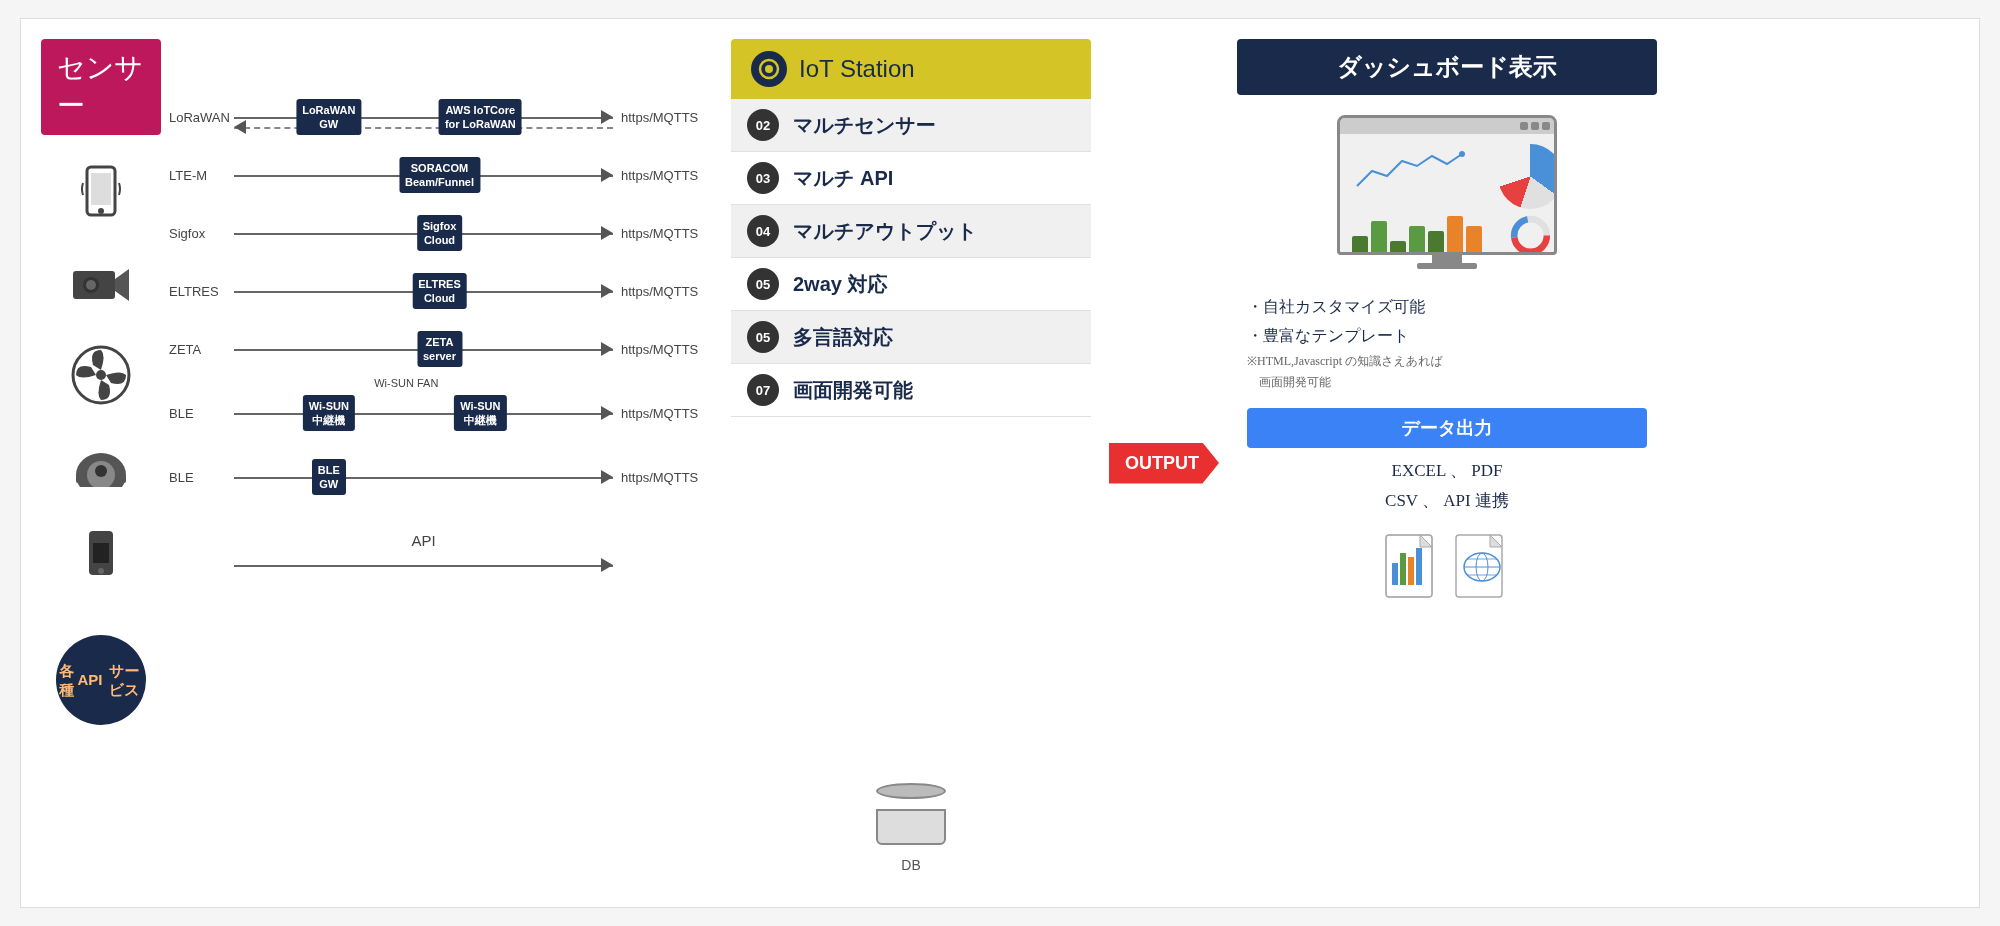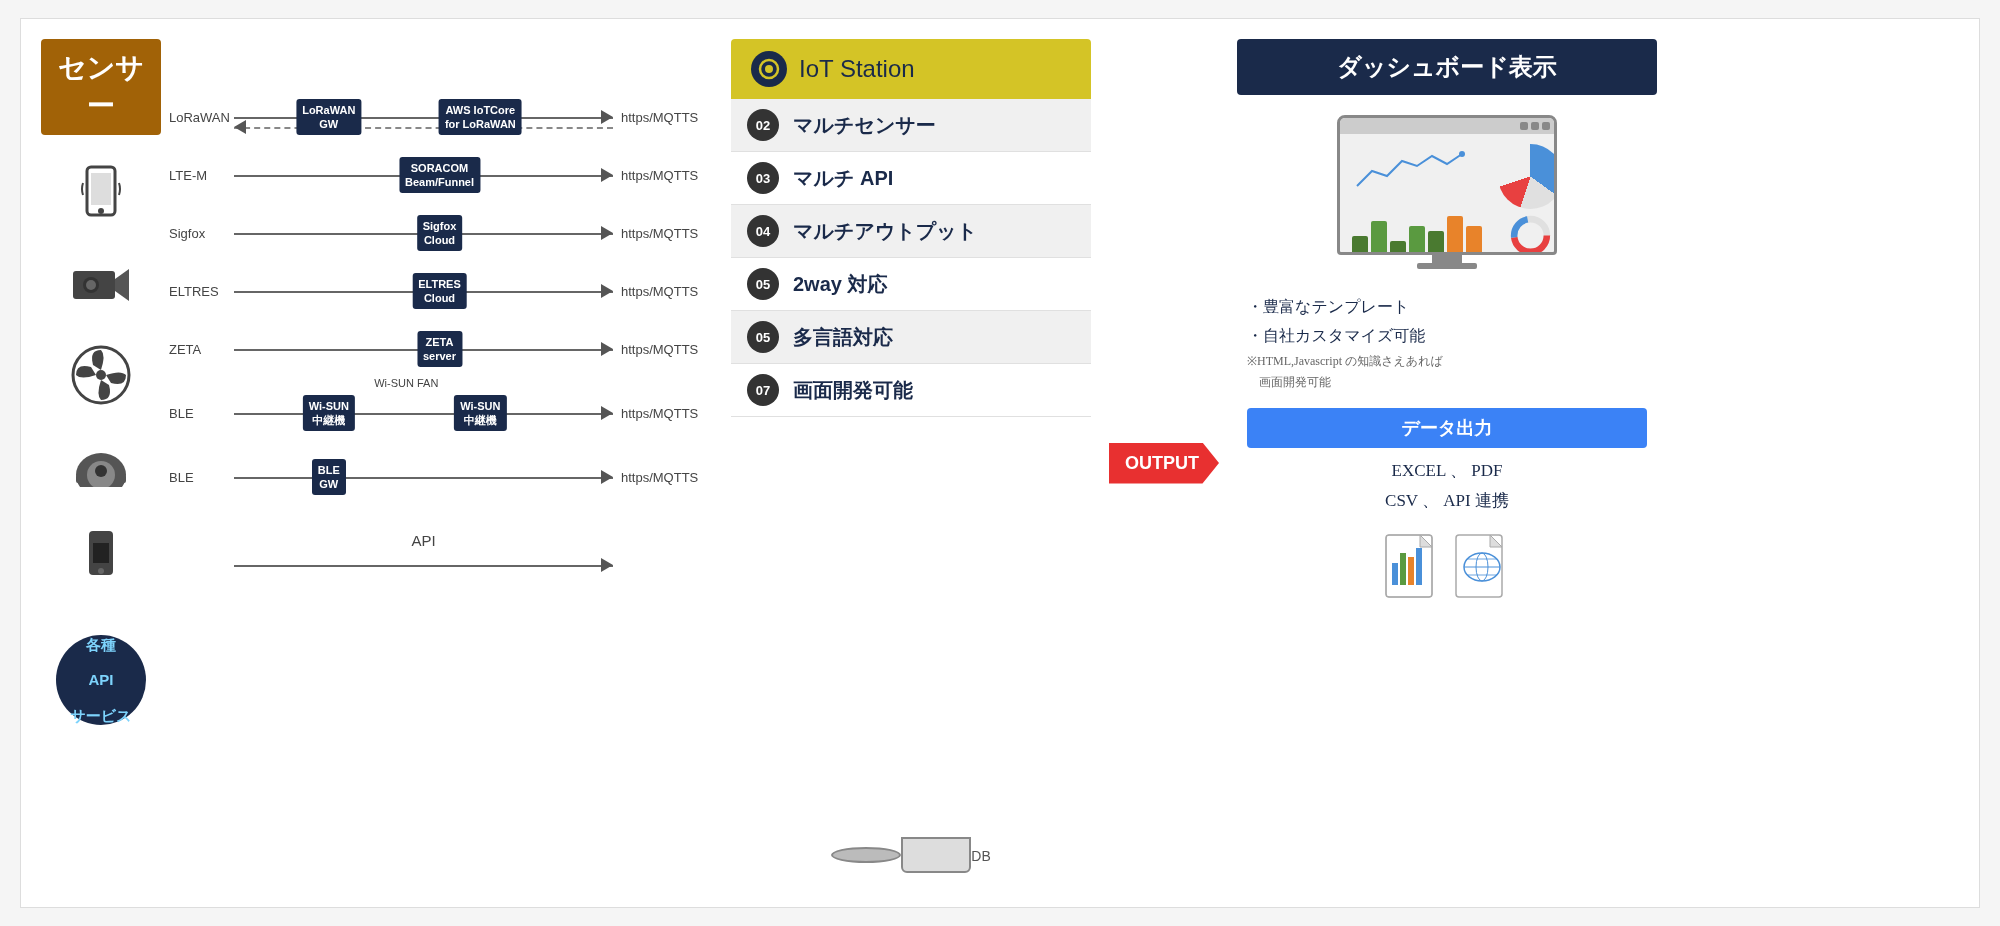--- a/index.html
+++ b/index.html
@@ -33,52 +33,51 @@
       flex: 0 0 680px;
     }
     .sensor-column {
       display: flex;
       flex-direction: column;
       align-items: center;
       gap: 10px;
       flex: 0 0 120px;
     }
     .sensor-header {
-      background: #a16207;
+      background: #be185d;
       color: #fff;
       font-size: 28px;
-      font-weight: bold;
+      font-weight: normal;
       padding: 10px 16px;
-      text-align: center;
       width: 120px;
       border-radius: 4px;
     }
     .sensor-icons {
       display: flex;
       flex-direction: column;
       align-items: center;
       gap: 30px;
       margin-top: 20px;
       flex: 1;
     }
     .sensor-icon {
       display: flex;
       align-items: center;
       justify-content: center;
       width: 80px;
       height: 60px;
     }
     .api-circle {
       background: #1a2a4a;
-      color: #7dd3fc;
+      color: #fdba74;
       border-radius: 50%;
       width: 90px;
       height: 90px;
       display: flex;
-      flex-direction: column;
+      flex-direction: row;
       align-items: center;
       justify-content: space-between;
       font-size: 15px;
       font-weight: bold;
       text-align: center;
       line-height: 1.3;
       margin-top: auto;
     }
 
     
@@ -151,23 +150,23 @@
     }
     .db-area {
       display: flex;
       align-items: center;
       justify-content: center;
       padding: 14px;
       background: #fff;
     }
     .db-icon {
       display: flex;
-      flex-direction: row;
-      align-items: center;
-      gap: 0;
+      flex-direction: column;
+      align-items: center;
+      gap: 10px;
     }
     .db-cylinder {
       width: 70px;
       height: 36px;
       border: 2px solid #888;
       border-radius: 0 0 6px 6px;
       background: #ddd;
       position: relative;
     }
     .db-top {
@@ -694,22 +693,22 @@
               </div>
             </div>
           </div>
 
           <div style="width:30px;height:8px;background:#888;margin:0 auto;"></div>
           <div style="width:60px;height:6px;background:#888;margin:0 auto;border-radius:2px;"></div>
         </div>
       </div>
 
       <div class="dashboard-text">
+        <div>・自社カスタマイズ可能</div>
         <div>・豊富なテンプレート</div>
-        <div>・自社カスタマイズ可能</div>
         <div class="dashboard-text-small">※HTML,Javascript の知識さえあれば<br>　画面開発可能</div>
       </div>
 
       <div style="padding: 0 10px;">
         <div class="data-output-box">データ出力</div>
         <div class="data-output-text" style="margin-top:8px;">
           EXCEL 、 PDF<br>CSV 、 API 連携
         </div>
       </div>
 

